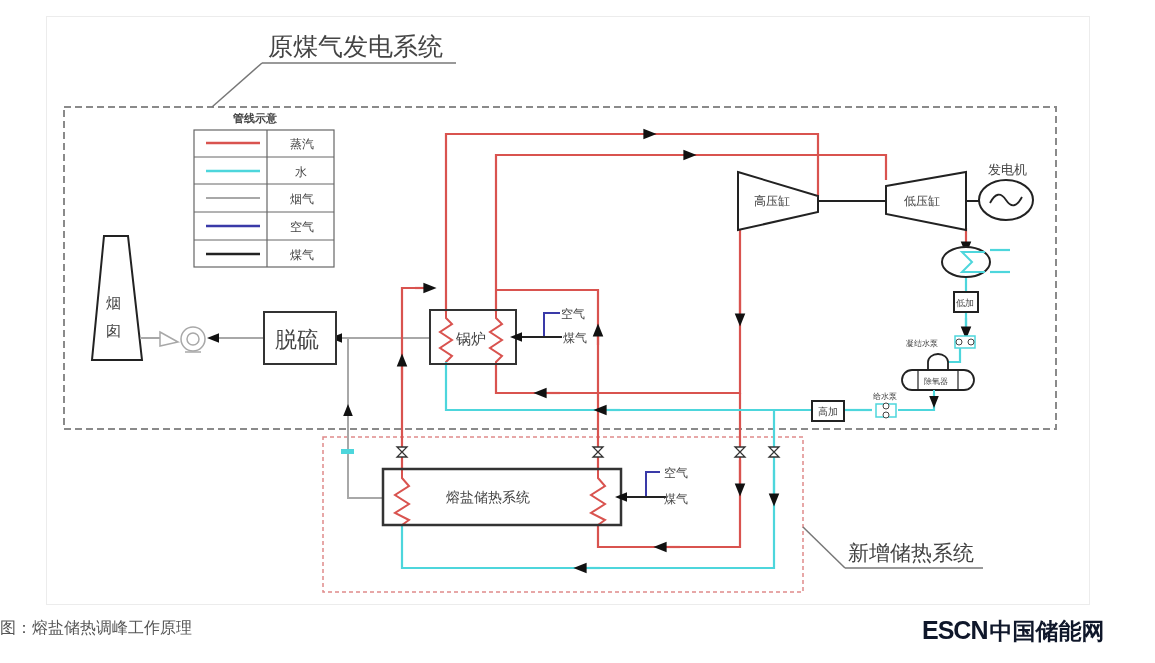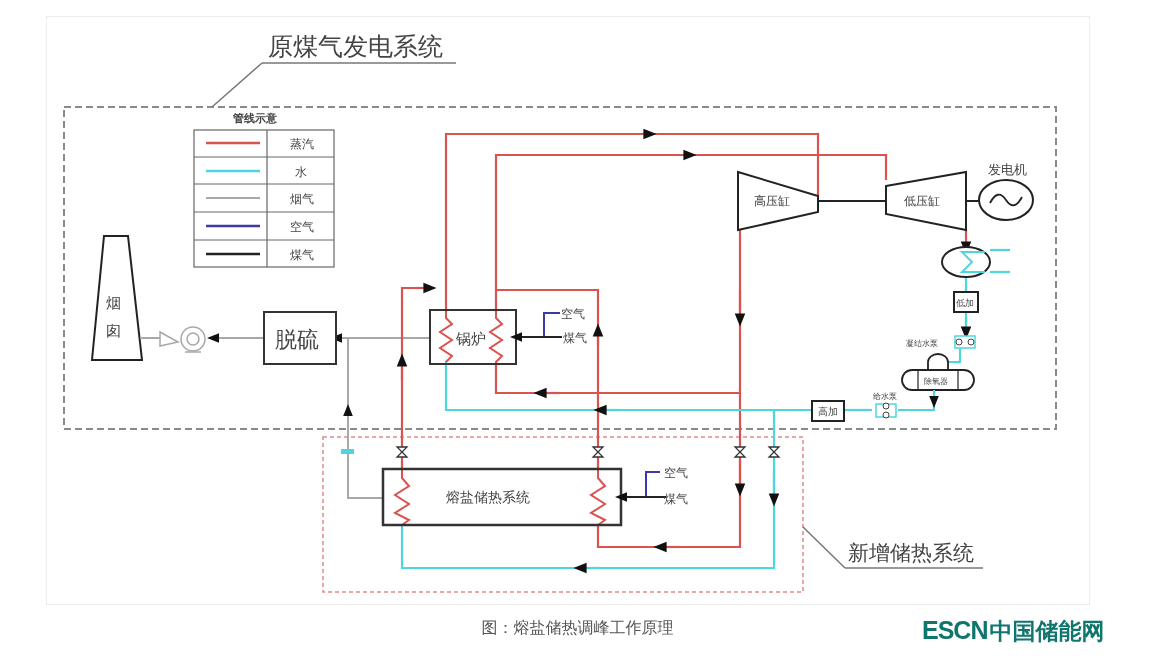--- a/index.html
+++ b/index.html
@@ -1,24 +1,24 @@
 <!DOCTYPE html>
 <html><head>
 <meta charset="utf-8">
 <style>
   html, body { margin: 0; padding: 0; background: #ffffff; }
   body { width: 1155px; height: 663px; position: relative; overflow: hidden;
          font-family: "DejaVu Sans", sans-serif; }
   #panel { position: absolute; left: 46px; top: 16px; width: 1044px; height: 589px;
            border: 1px solid #ececec; background: #ffffff; box-sizing: border-box; }
   #diagram { position: absolute; left: 0; top: 0; }
-  #caption { position: absolute; left: 0; width: 1155px; top: 618px; text-align: center;
+  #caption { position: absolute; left: 0; width: 1155px; top: 618px; 
              font-size: 16px; color: #555555; }
   #logo { position: absolute; left: 922px; top: 616px; font-family: "Liberation Sans", sans-serif;
-          font-weight: bold; color: #0f766e; font-size: 25px; letter-spacing: -1px; white-space: nowrap; }
+          font-weight: bold; color: #0f172a; font-size: 25px; letter-spacing: -1px; white-space: nowrap; }
   #logo .cn { font-size: 23px; letter-spacing: 0; margin-left: 2px; }
   svg text { font-family: "DejaVu Sans", sans-serif; fill: #444; }
 </style>
 </head>
 <body>
 
 <div id="panel"></div>
 
 <svg id="diagram" width="1155" height="663" viewBox="0 0 1155 663">
   <defs>

